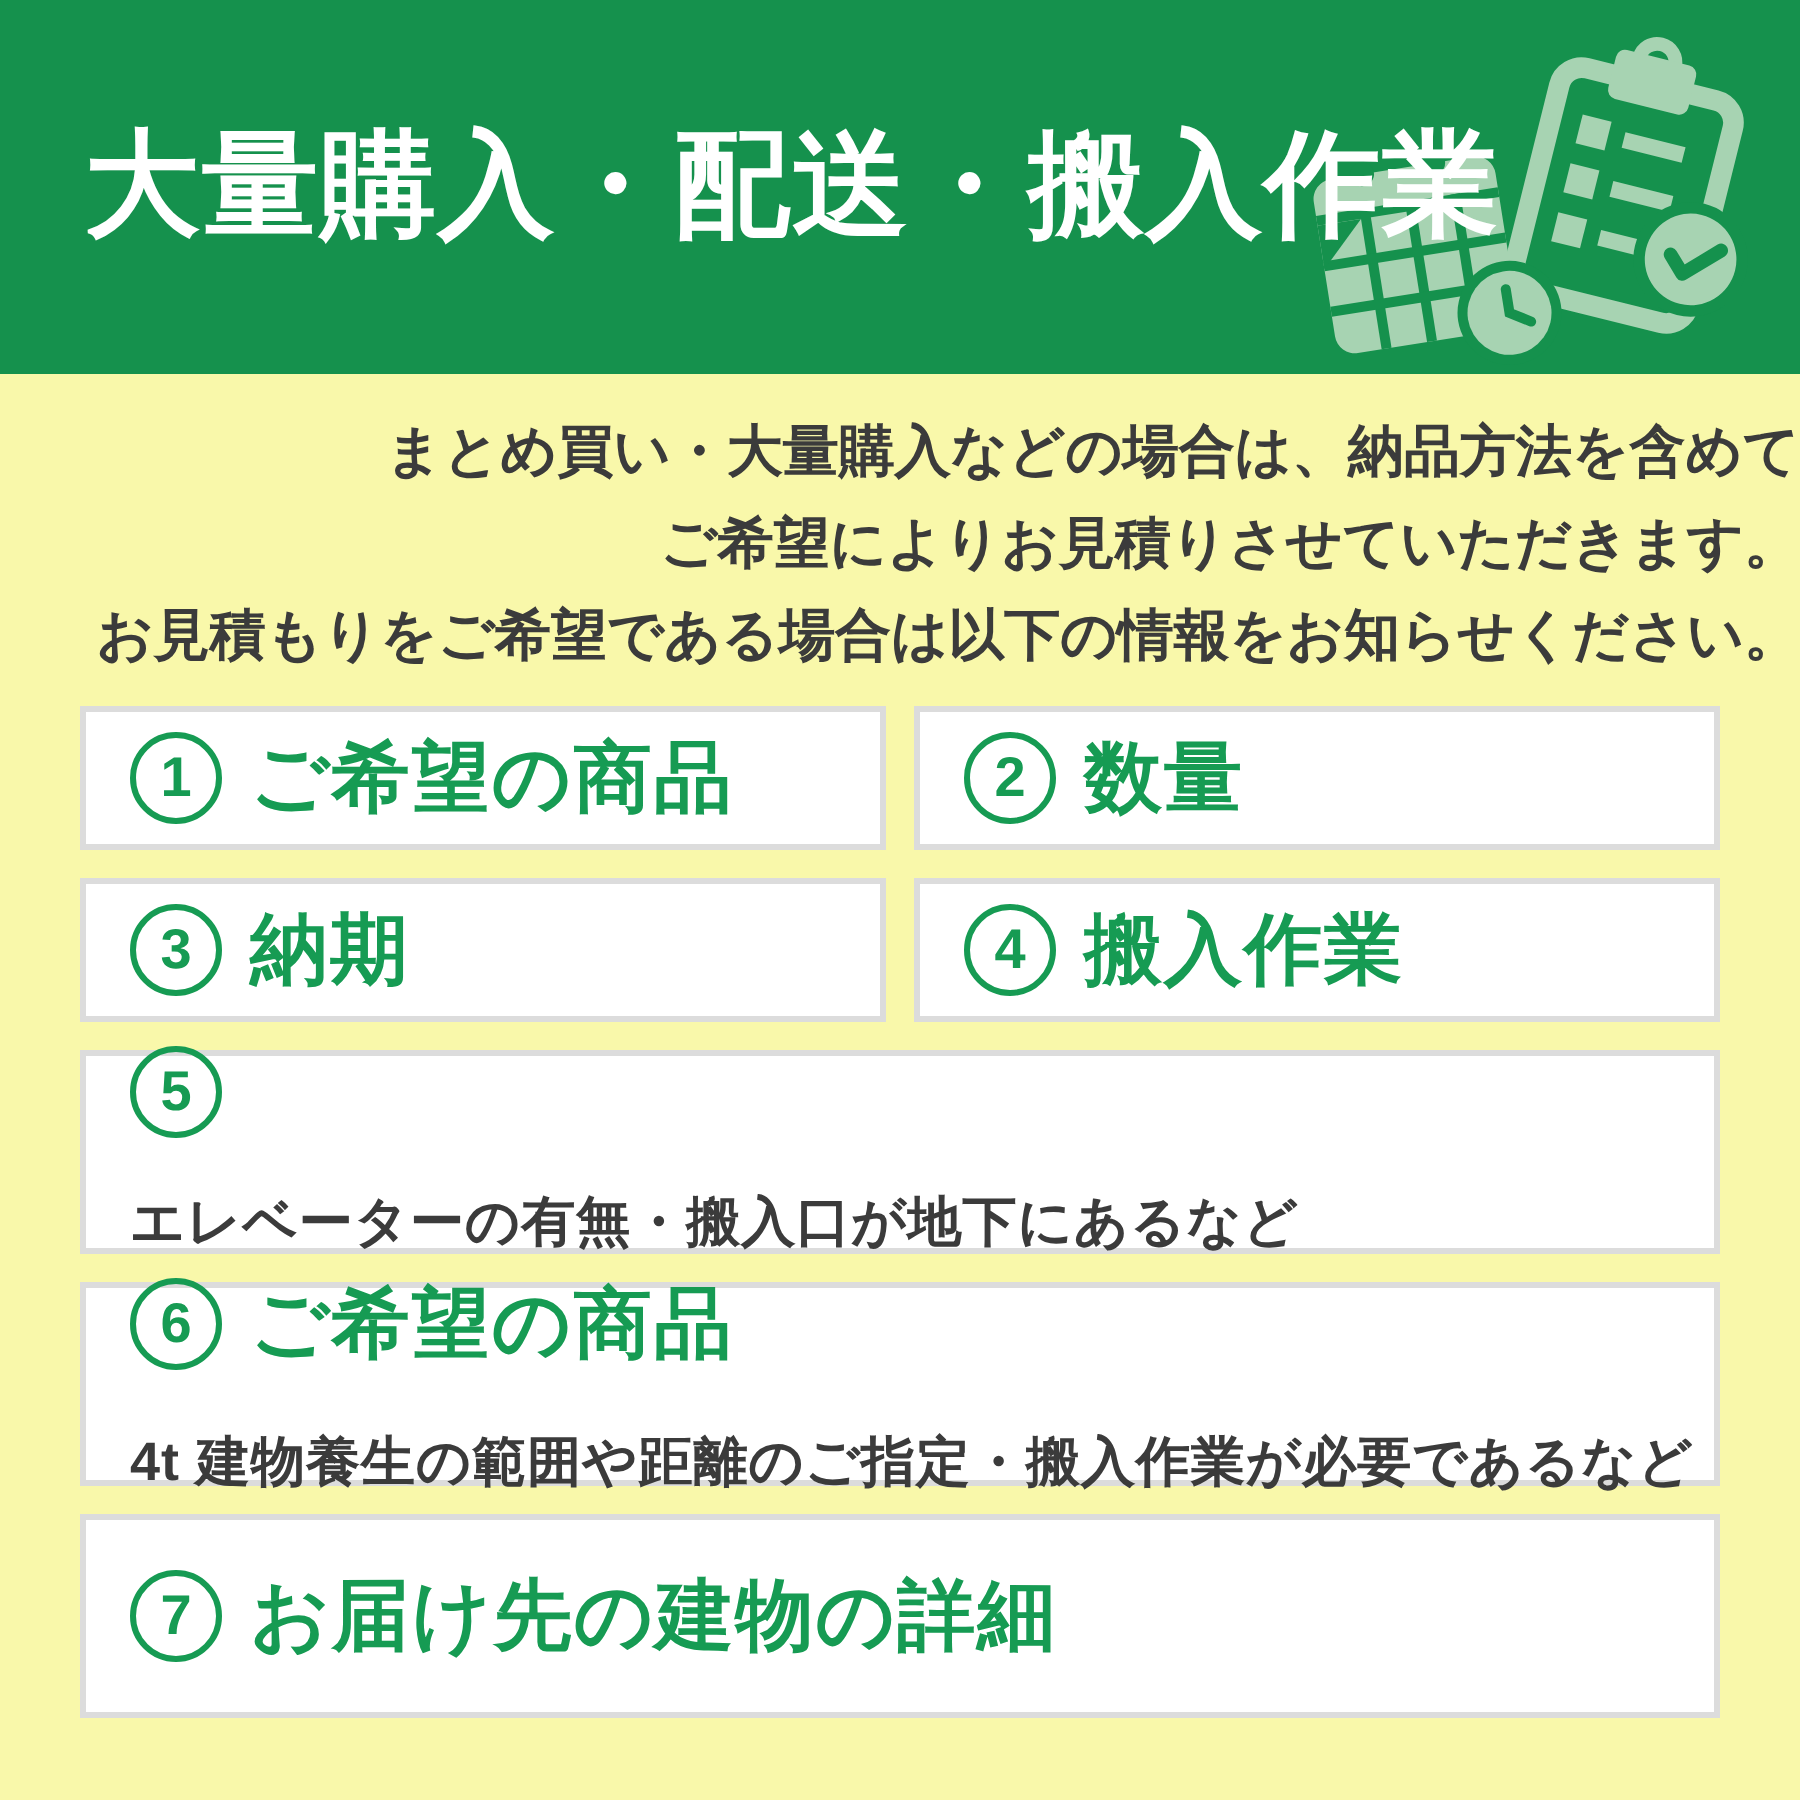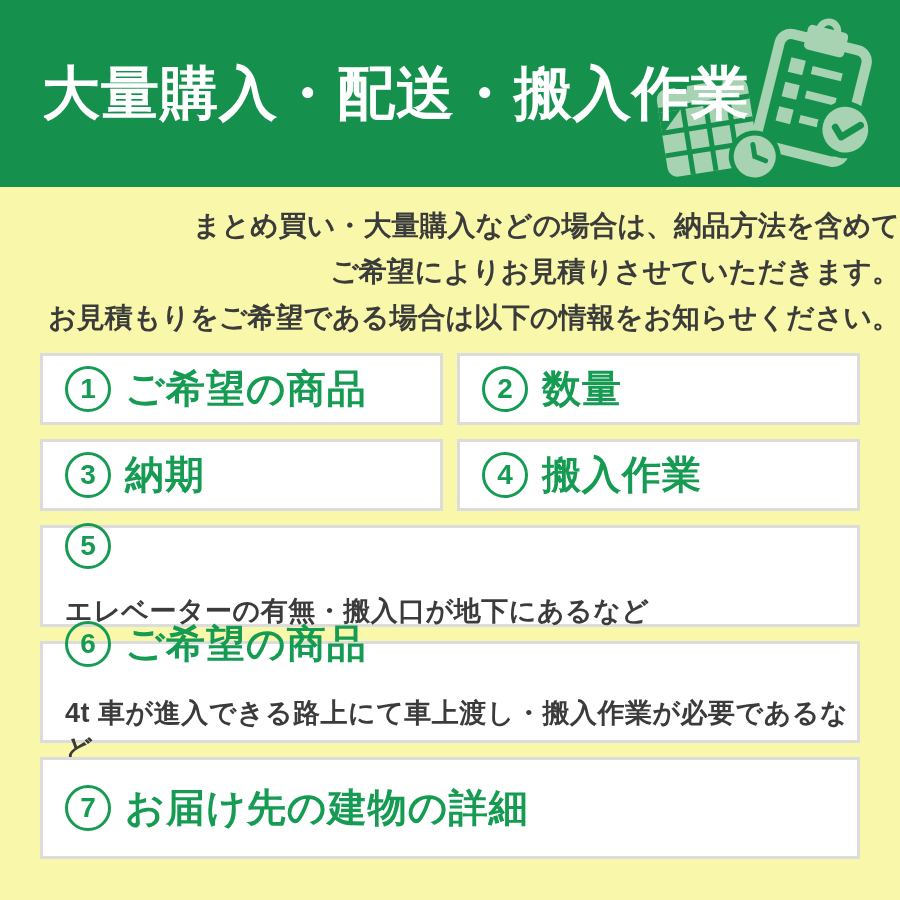--- a/index.html
+++ b/index.html
@@ -205,21 +205,21 @@
         <span class="num-circle">5</span>
       </div>
       <div class="item-desc">エレベーターの有無・搬入口が地下にあるなど</div>
     </div>
 
     <div class="box large">
       <div class="item-head">
         <span class="num-circle">6</span>
         <span class="item-title">ご希望の商品</span>
       </div>
-      <div class="item-desc">4t 車が進入できる路上にて車上渡し・搬入作業が必要であるなど</div>
+      <div class="item-desc">4t 建物養生の範囲や距離のご指定・搬入作業が必要であるなど</div>
     </div>
 
     <div class="box large">
       <div class="item-head">
         <span class="num-circle">7</span>
         <span class="item-title">お届け先の建物の詳細</span>
       </div>
     </div>
 
   </div>

